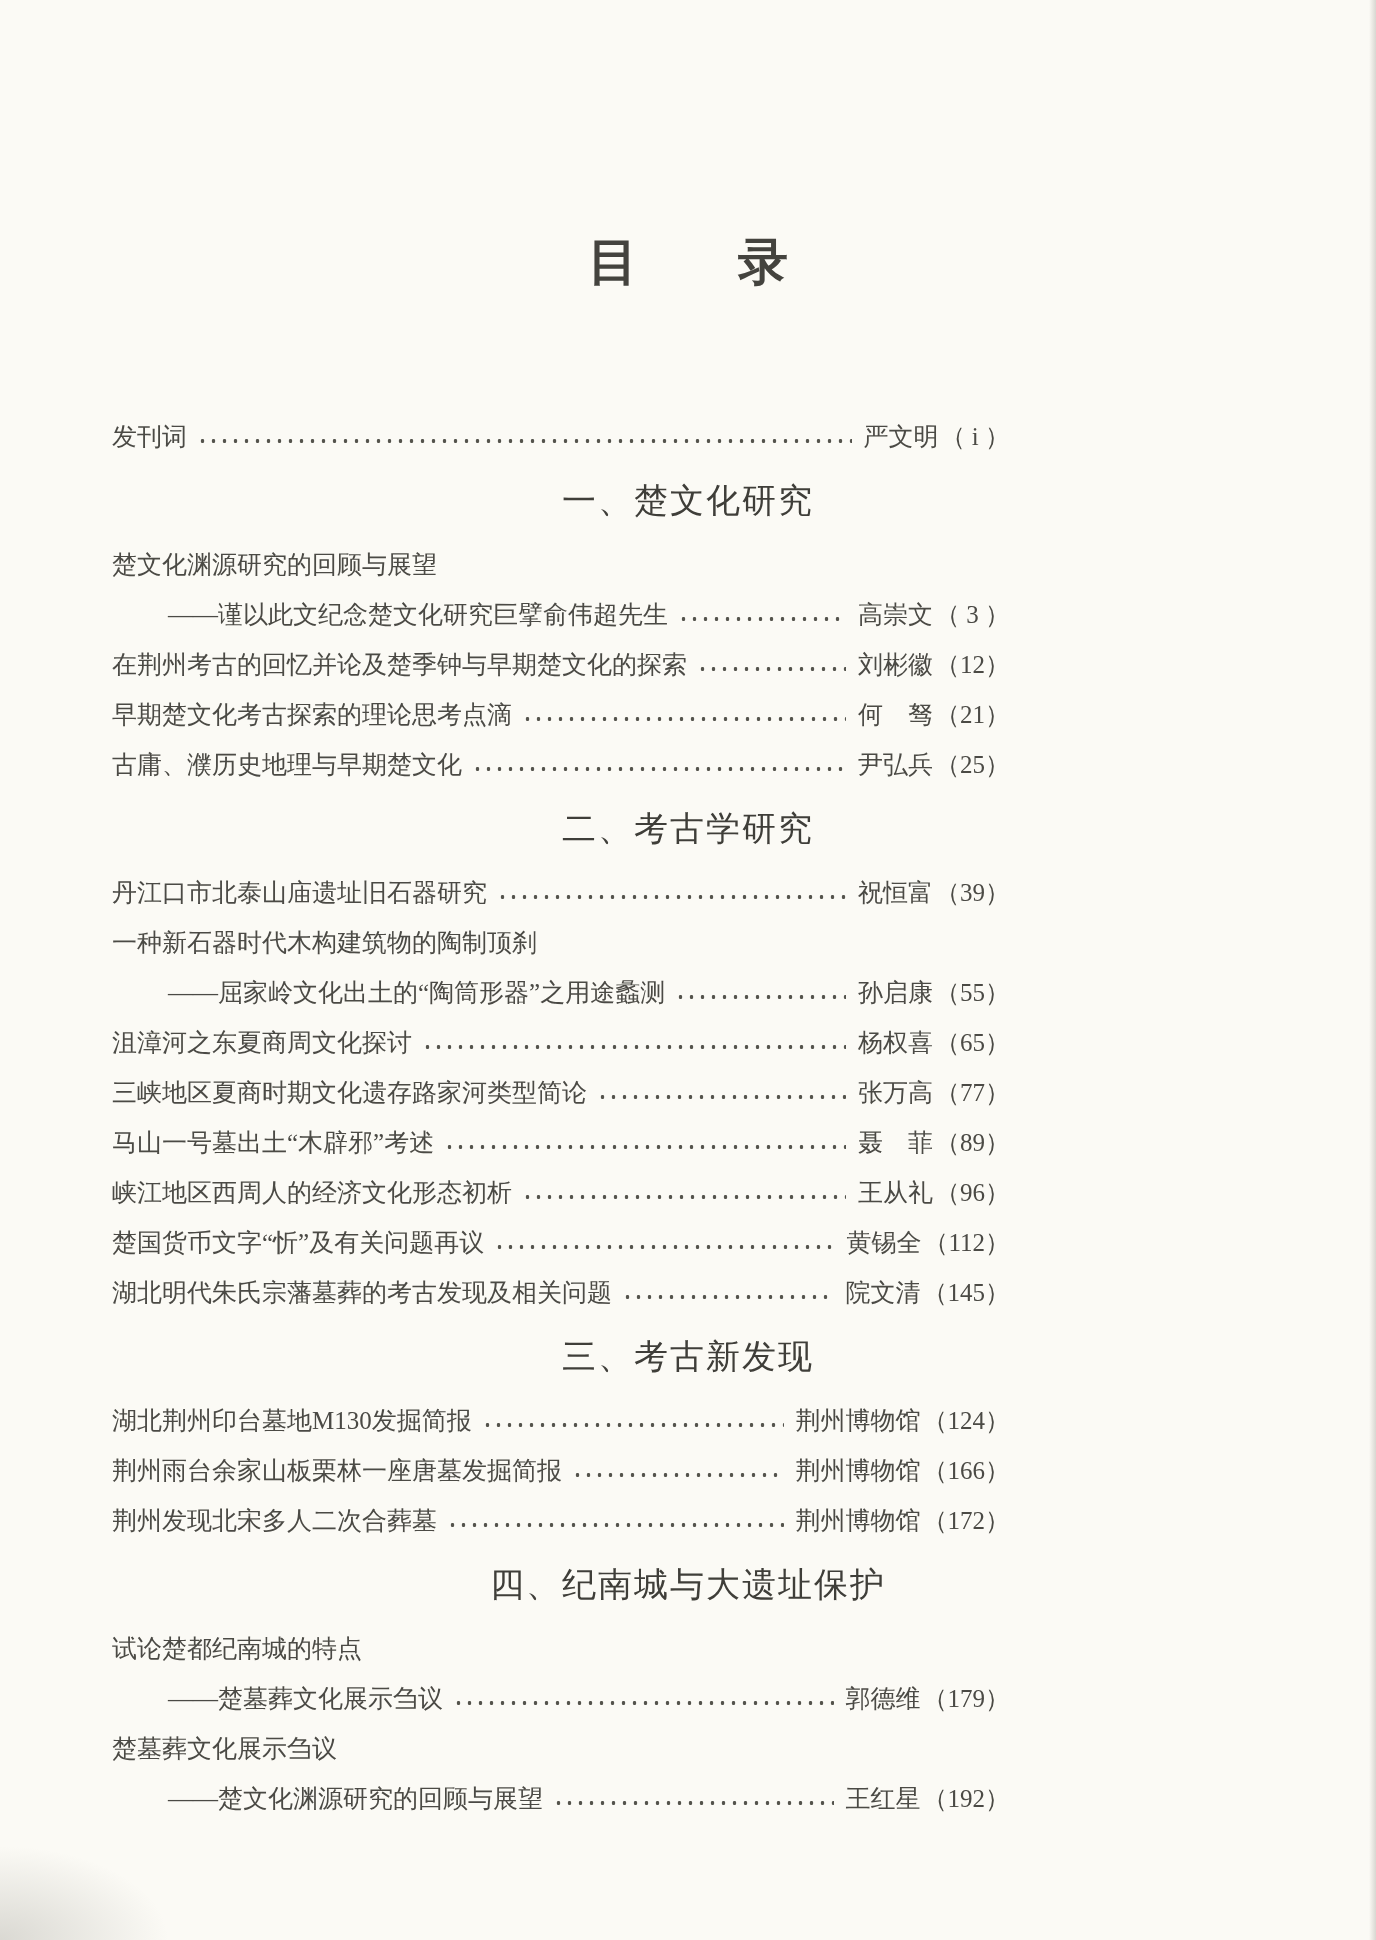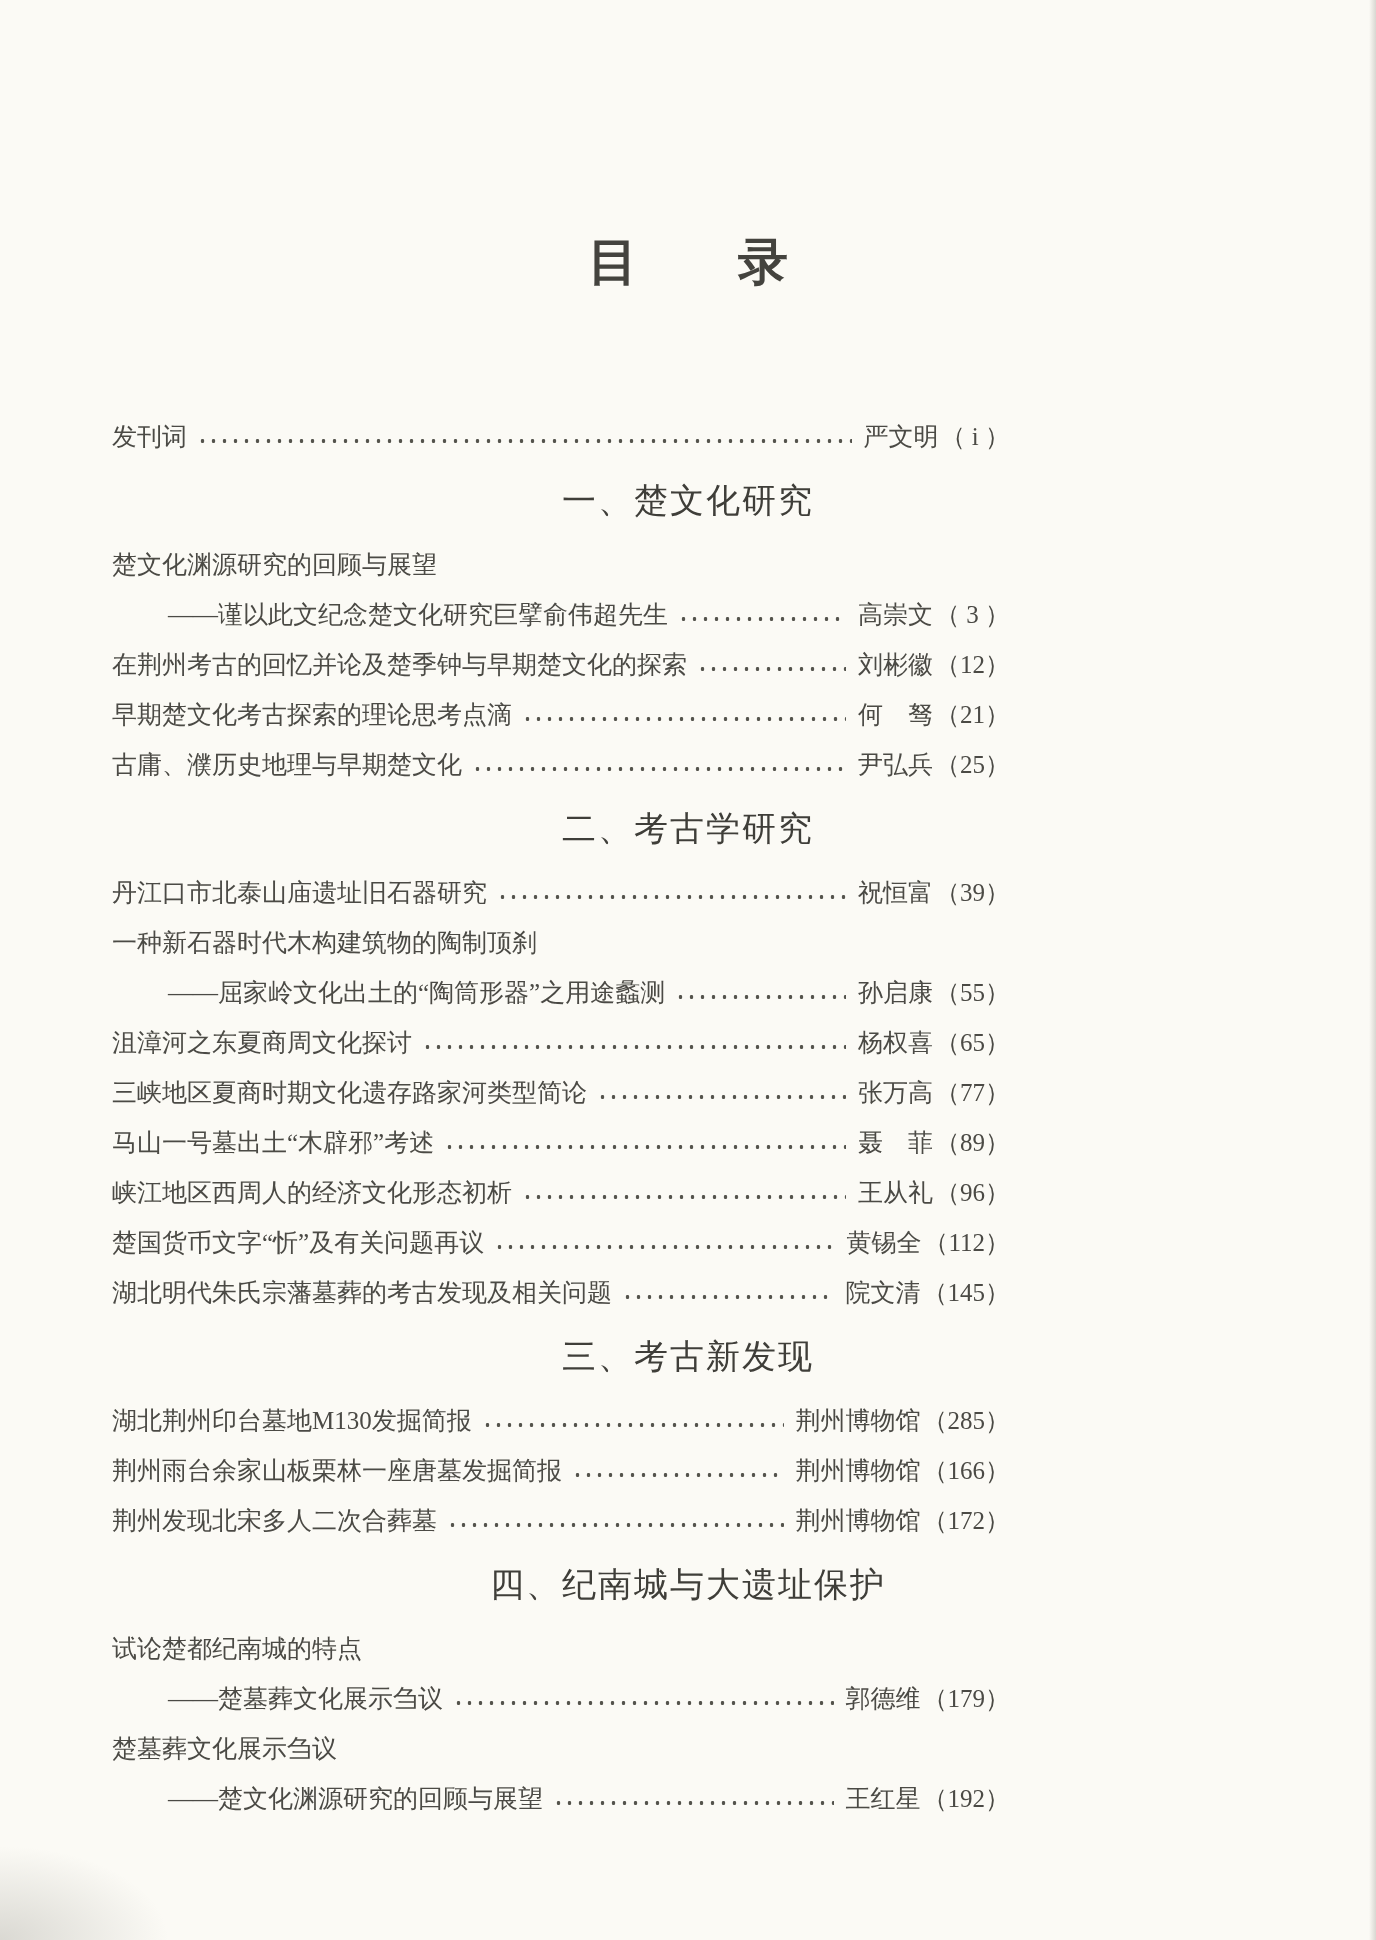--- a/index.html
+++ b/index.html
@@ -82,21 +82,21 @@
       <div class="row"><span class="etitle">丹江口市北泰山庙遗址旧石器研究</span><span class="leader"></span><span class="author">祝恒富</span><span class="pg">（39）</span></div>
       <div class="row"><span class="etitle">一种新石器时代木构建筑物的陶制顶刹</span></div>
       <div class="row indent"><span class="etitle">——屈家岭文化出土的“陶筒形器”之用途蠡测</span><span class="leader"></span><span class="author">孙启康</span><span class="pg">（55）</span></div>
       <div class="row"><span class="etitle">沮漳河之东夏商周文化探讨</span><span class="leader"></span><span class="author">杨权喜</span><span class="pg">（65）</span></div>
       <div class="row"><span class="etitle">三峡地区夏商时期文化遗存路家河类型简论</span><span class="leader"></span><span class="author">张万高</span><span class="pg">（77）</span></div>
       <div class="row"><span class="etitle">马山一号墓出土“木辟邪”考述</span><span class="leader"></span><span class="author">聂　菲</span><span class="pg">（89）</span></div>
       <div class="row"><span class="etitle">峡江地区西周人的经济文化形态初析</span><span class="leader"></span><span class="author">王从礼</span><span class="pg">（96）</span></div>
       <div class="row"><span class="etitle">楚国货币文字“忻”及有关问题再议</span><span class="leader"></span><span class="author">黄锡全</span><span class="pg">（112）</span></div>
       <div class="row"><span class="etitle">湖北明代朱氏宗藩墓葬的考古发现及相关问题</span><span class="leader"></span><span class="author">院文清</span><span class="pg">（145）</span></div>
       <div class="heading">三、考古新发现</div>
-      <div class="row"><span class="etitle">湖北荆州印台墓地M130发掘简报</span><span class="leader"></span><span class="author">荆州博物馆</span><span class="pg">（285）</span></div>
+      <div class="row"><span class="etitle">湖北荆州印台墓地M130发掘简报</span><span class="leader"></span><span class="author">荆州博物馆</span><span class="pg">（124）</span></div>
       <div class="row"><span class="etitle">荆州雨台余家山板栗林一座唐墓发掘简报</span><span class="leader"></span><span class="author">荆州博物馆</span><span class="pg">（166）</span></div>
       <div class="row"><span class="etitle">荆州发现北宋多人二次合葬墓</span><span class="leader"></span><span class="author">荆州博物馆</span><span class="pg">（172）</span></div>
       <div class="heading">四、纪南城与大遗址保护</div>
       <div class="row"><span class="etitle">试论楚都纪南城的特点</span></div>
       <div class="row indent"><span class="etitle">——楚墓葬文化展示刍议</span><span class="leader"></span><span class="author">郭德维</span><span class="pg">（179）</span></div>
       <div class="row"><span class="etitle">楚墓葬文化展示刍议</span></div>
       <div class="row indent"><span class="etitle">——楚文化渊源研究的回顾与展望</span><span class="leader"></span><span class="author">王红星</span><span class="pg">（192）</span></div>
     </div>
   <div class="edge-right"></div>
   <div class="corner-shadow"></div>

